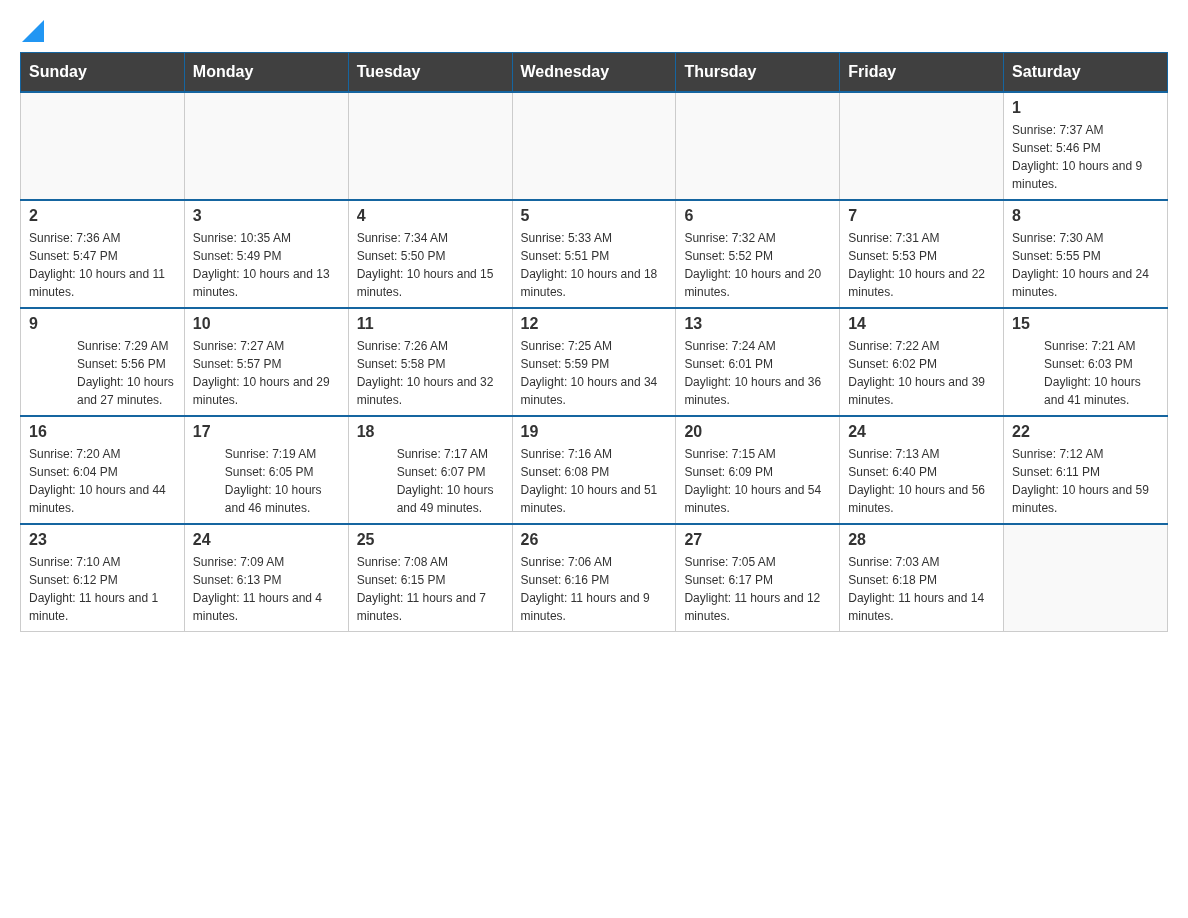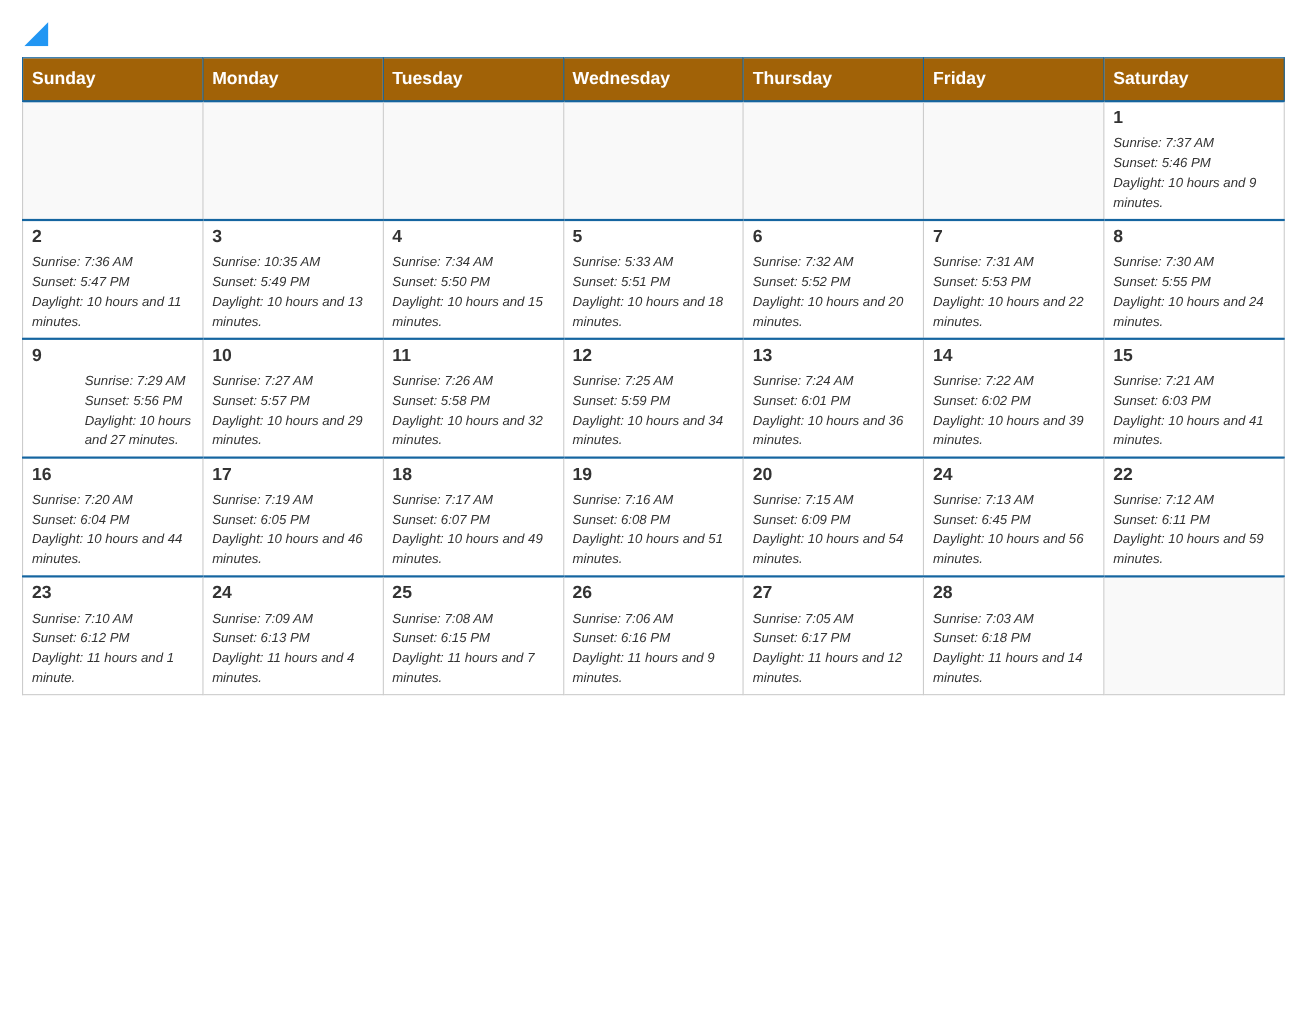--- a/index.html
+++ b/index.html
@@ -47,21 +47,21 @@
       font-weight: normal;
       color: #444;
       margin-top: 4px;
     }
     .calendar {
       width: 100%;
       border-collapse: collapse;
       margin-top: 10px;
     }
     .calendar th {
-      background-color: #a16207;
+      background-color: #404040;
       color: #fff;
       font-size: 16px;
       font-weight: bold;
       padding: 10px 8px;
       text-align: left;
       border: 1px solid #1565a0;
     }
     .calendar td {
       vertical-align: top;
       padding: 6px 8px;
@@ -79,21 +79,20 @@
     .day-number {
       font-size: 16px;
       font-weight: bold;
       display: block;
       margin-bottom: 4px;
     }
     .day-info {
       font-size: 12px;
       line-height: 1.5;
       color: #333;
-      font-style: italic;
     }
     .calendar tr td {
       border-bottom: 1px solid #ccc;
     }
   </style>
 </head>
 <body>
 
 <div class="header">
   <div class="logo">
@@ -214,60 +213,60 @@
 Daylight: 10 hours and 36 minutes.</div>
         </td>
         <td>
           <span class="day-number">14</span>
           <div class="day-info" style="white-space: pre-line;">Sunrise: 7:22 AM
 Sunset: 6:02 PM
 Daylight: 10 hours and 39 minutes.</div>
         </td>
         <td>
           <span class="day-number">15</span>
-          <div class="day-info" style="white-space: pre-line;">Sunrise: 7:21 AM
+          <div class="day-info" style="white-space: pre-line; margin-left: 32px;">Sunrise: 7:21 AM
 Sunset: 6:03 PM
 Daylight: 10 hours and 41 minutes.</div>
         </td>
       </tr>
       <tr>
         <td>
           <span class="day-number">16</span>
           <div class="day-info" style="white-space: pre-line;">Sunrise: 7:20 AM
 Sunset: 6:04 PM
 Daylight: 10 hours and 44 minutes.</div>
         </td>
         <td>
           <span class="day-number">17</span>
-          <div class="day-info" style="white-space: pre-line;">Sunrise: 7:19 AM
+          <div class="day-info" style="white-space: pre-line; margin-left: 32px;">Sunrise: 7:19 AM
 Sunset: 6:05 PM
 Daylight: 10 hours and 46 minutes.</div>
         </td>
         <td>
           <span class="day-number">18</span>
-          <div class="day-info" style="white-space: pre-line;">Sunrise: 7:17 AM
+          <div class="day-info" style="white-space: pre-line; margin-left: 40px;">Sunrise: 7:17 AM
 Sunset: 6:07 PM
 Daylight: 10 hours and 49 minutes.</div>
         </td>
         <td>
           <span class="day-number">19</span>
           <div class="day-info" style="white-space: pre-line;">Sunrise: 7:16 AM
 Sunset: 6:08 PM
 Daylight: 10 hours and 51 minutes.</div>
         </td>
         <td>
           <span class="day-number">20</span>
           <div class="day-info" style="white-space: pre-line;">Sunrise: 7:15 AM
 Sunset: 6:09 PM
 Daylight: 10 hours and 54 minutes.</div>
         </td>
         <td>
           <span class="day-number">24</span>
           <div class="day-info" style="white-space: pre-line;">Sunrise: 7:13 AM
-Sunset: 6:45 PM
+Sunset: 6:40 PM
 Daylight: 10 hours and 56 minutes.</div>
         </td>
         <td>
           <span class="day-number">22</span>
           <div class="day-info" style="white-space: pre-line;">Sunrise: 7:12 AM
 Sunset: 6:11 PM
 Daylight: 10 hours and 59 minutes.</div>
         </td>
       </tr>
       <tr>

